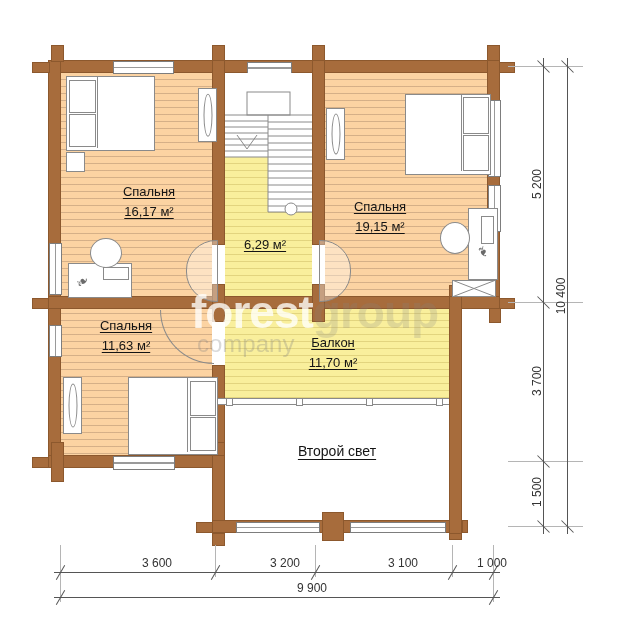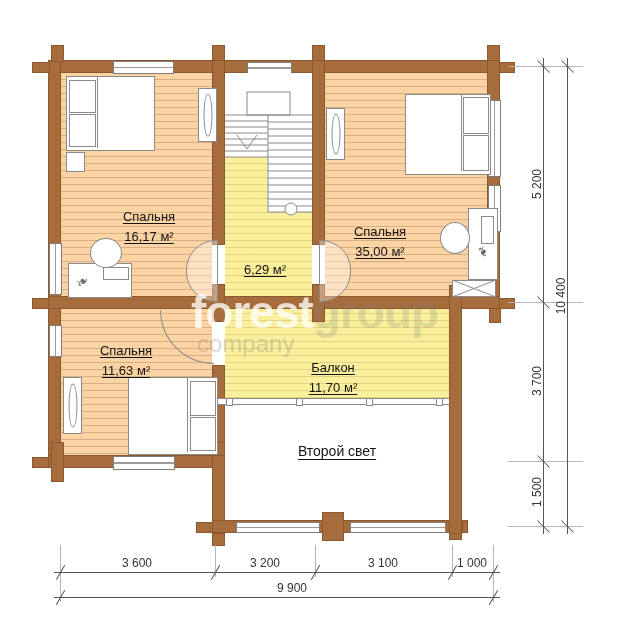--- a/index.html
+++ b/index.html
@@ -25,30 +25,30 @@
   .chair{background:#fff;border:1px solid #8a8a8a;border-radius:50%;}
   .leaf{position:absolute;color:#6a6a6a;font-size:15px;line-height:1;}
   
   .door-l{border:1px solid #8a8a8a;border-radius:30px 0 0 30px;background:rgba(255,255,255,.35);}
   .door-r{border:1px solid #8a8a8a;border-radius:0 30px 30px 0;background:rgba(255,255,255,.35);}
   .door-q{border-left:1px solid #8a8a8a;border-bottom:1px solid #8a8a8a;border-bottom-left-radius:100%;}
   
   .rail{background:#fff;border-top:1px solid #8a8a8a;border-bottom:1px solid #8a8a8a;}
   .rail-post{position:absolute;top:-1px;width:5px;height:6px;background:#fff;border:1px solid #8a8a8a;}
   
-  .room-label{text-align:center;font-size:13px;line-height:1.55;color:#141414;z-index:50;margin-top:25px;}
+  .room-label{text-align:center;font-size:13px;line-height:1.55;color:#141414;z-index:50;}
   .room-label div{text-decoration:underline;text-underline-offset:2px;white-space:nowrap;}
   .sl-label{font-size:14px;color:#141414;text-decoration:underline;text-underline-offset:3px;
             white-space:nowrap;z-index:50;text-align:center;}
   
   .dline{background:#555;}
   .ext{background:#b5b5b5;}
   .tick{width:17px;height:1px;background:#555;}
   .vlabel{font-size:12px;color:#333;white-space:nowrap;z-index:5;}
-  .hlabel{font-size:12px;color:#333;white-space:nowrap;z-index:5;}
+  .hlabel{font-size:12px;color:#333;white-space:nowrap;z-index:5;margin-left:20px;}
   
   .watermark{z-index:40;pointer-events:none;line-height:.85;}
   .wm-forest{font-size:46px;font-weight:700;letter-spacing:-1px;color:rgba(255,255,253,.78);}
   .wm-group{font-size:46px;font-weight:700;letter-spacing:-1px;color:rgba(130,130,130,.22);}
   .wm-company{font-size:24px;font-weight:400;color:rgba(130,130,130,.30);margin-top:2px;margin-left:6px;}
 </style>
 </head>
 <body>
 
 <div class="canvas">
@@ -165,21 +165,21 @@
   <div class="abs furn" style="left:63px;top:377px;width:17px;height:55px;z-index:22;">
       <span class="lens"></span>
     </div>
 
   <div class="abs room-label" style="left:97px;top:182px;width:104px;">
     <div>Спальня</div>
     <div>16,17 м²</div>
   </div>
   <div class="abs room-label" style="left:328px;top:197px;width:104px;">
     <div>Спальня</div>
-    <div>35,00 м²</div>
+    <div>19,15 м²</div>
   </div>
   <div class="abs room-label" style="left:74px;top:316px;width:104px;">
     <div>Спальня</div>
     <div>11,63 м²</div>
   </div>
   <div class="abs room-label" style="left:213px;top:235px;width:104px;">
     <div>6,29 м²</div>
   </div>
   <div class="abs room-label" style="left:281px;top:333px;width:104px;">
     <div>Балкон</div>

